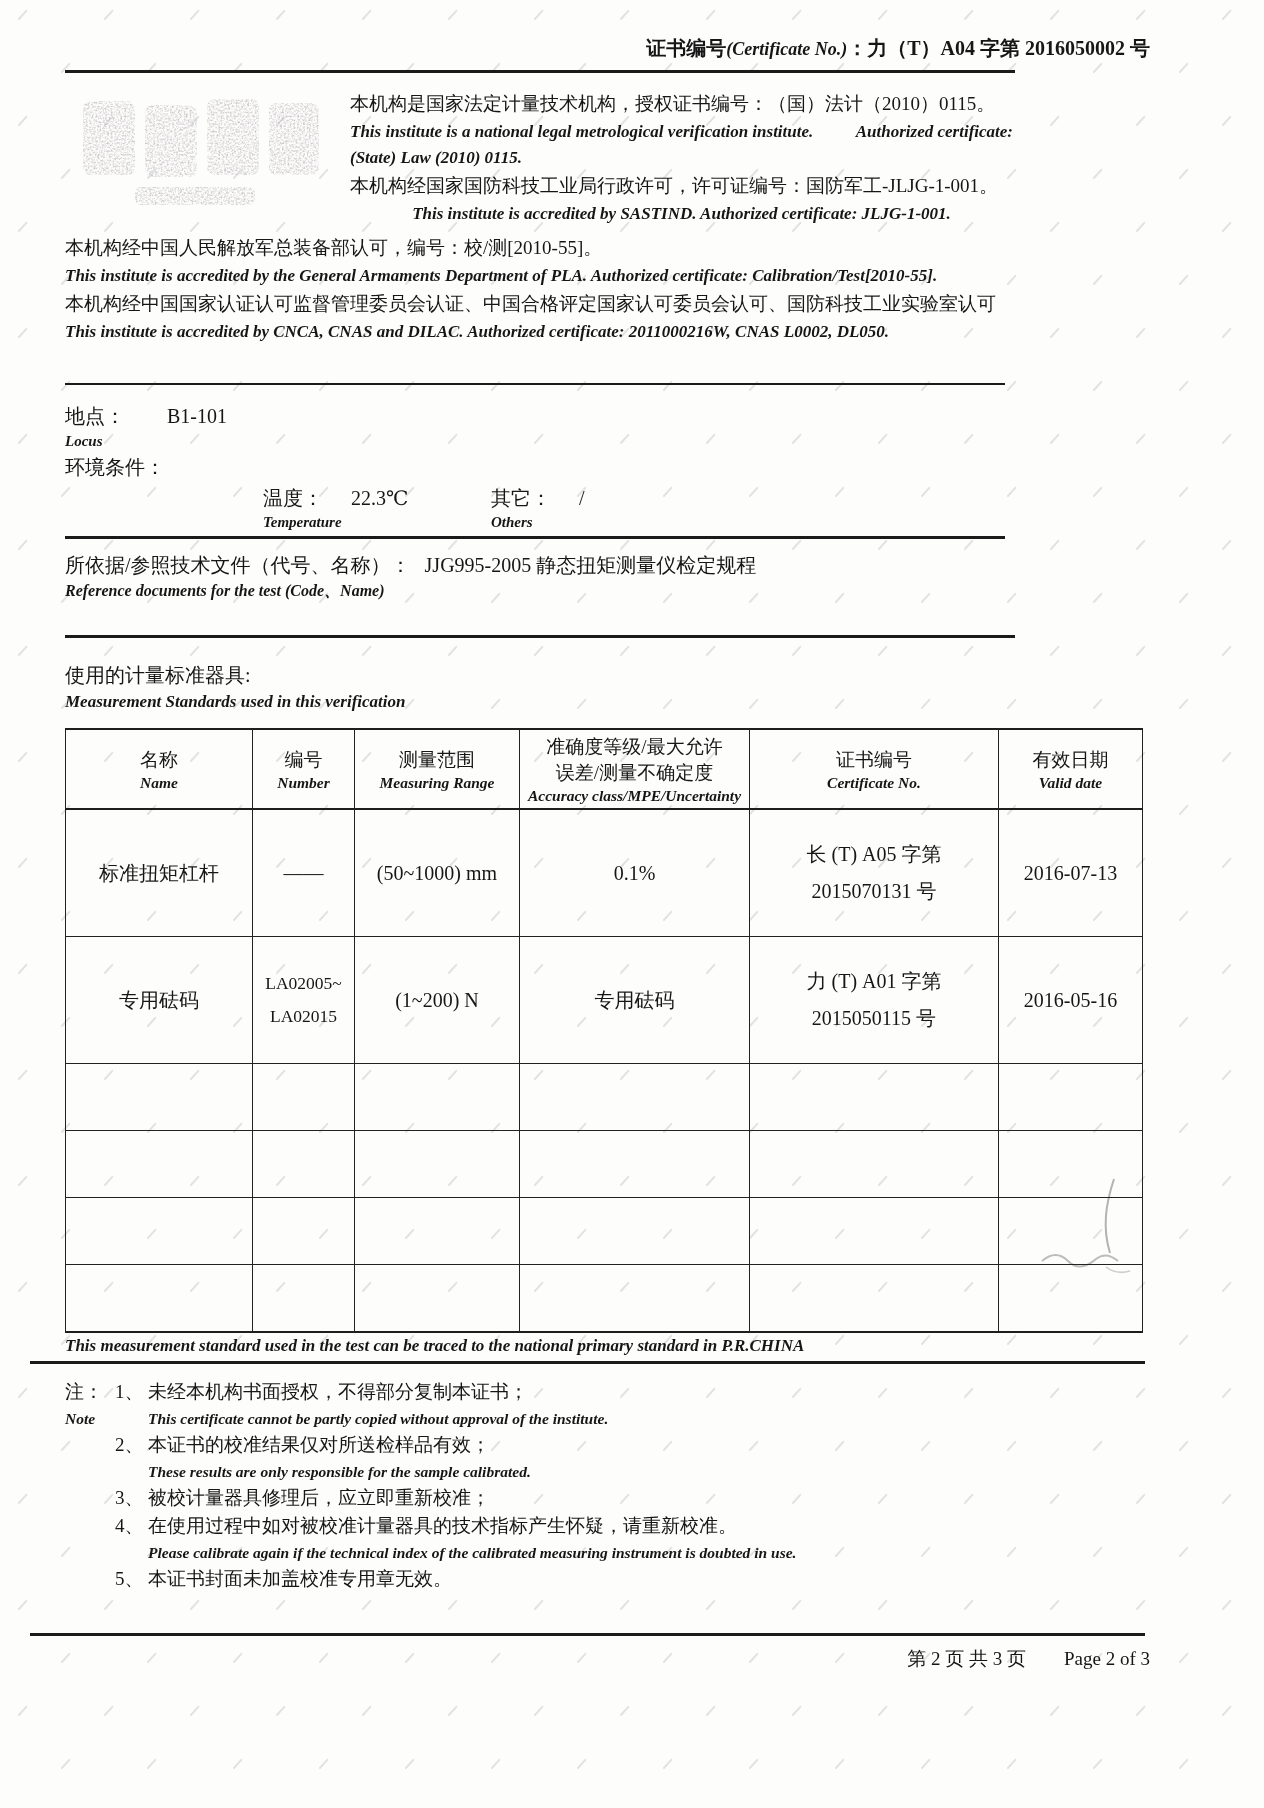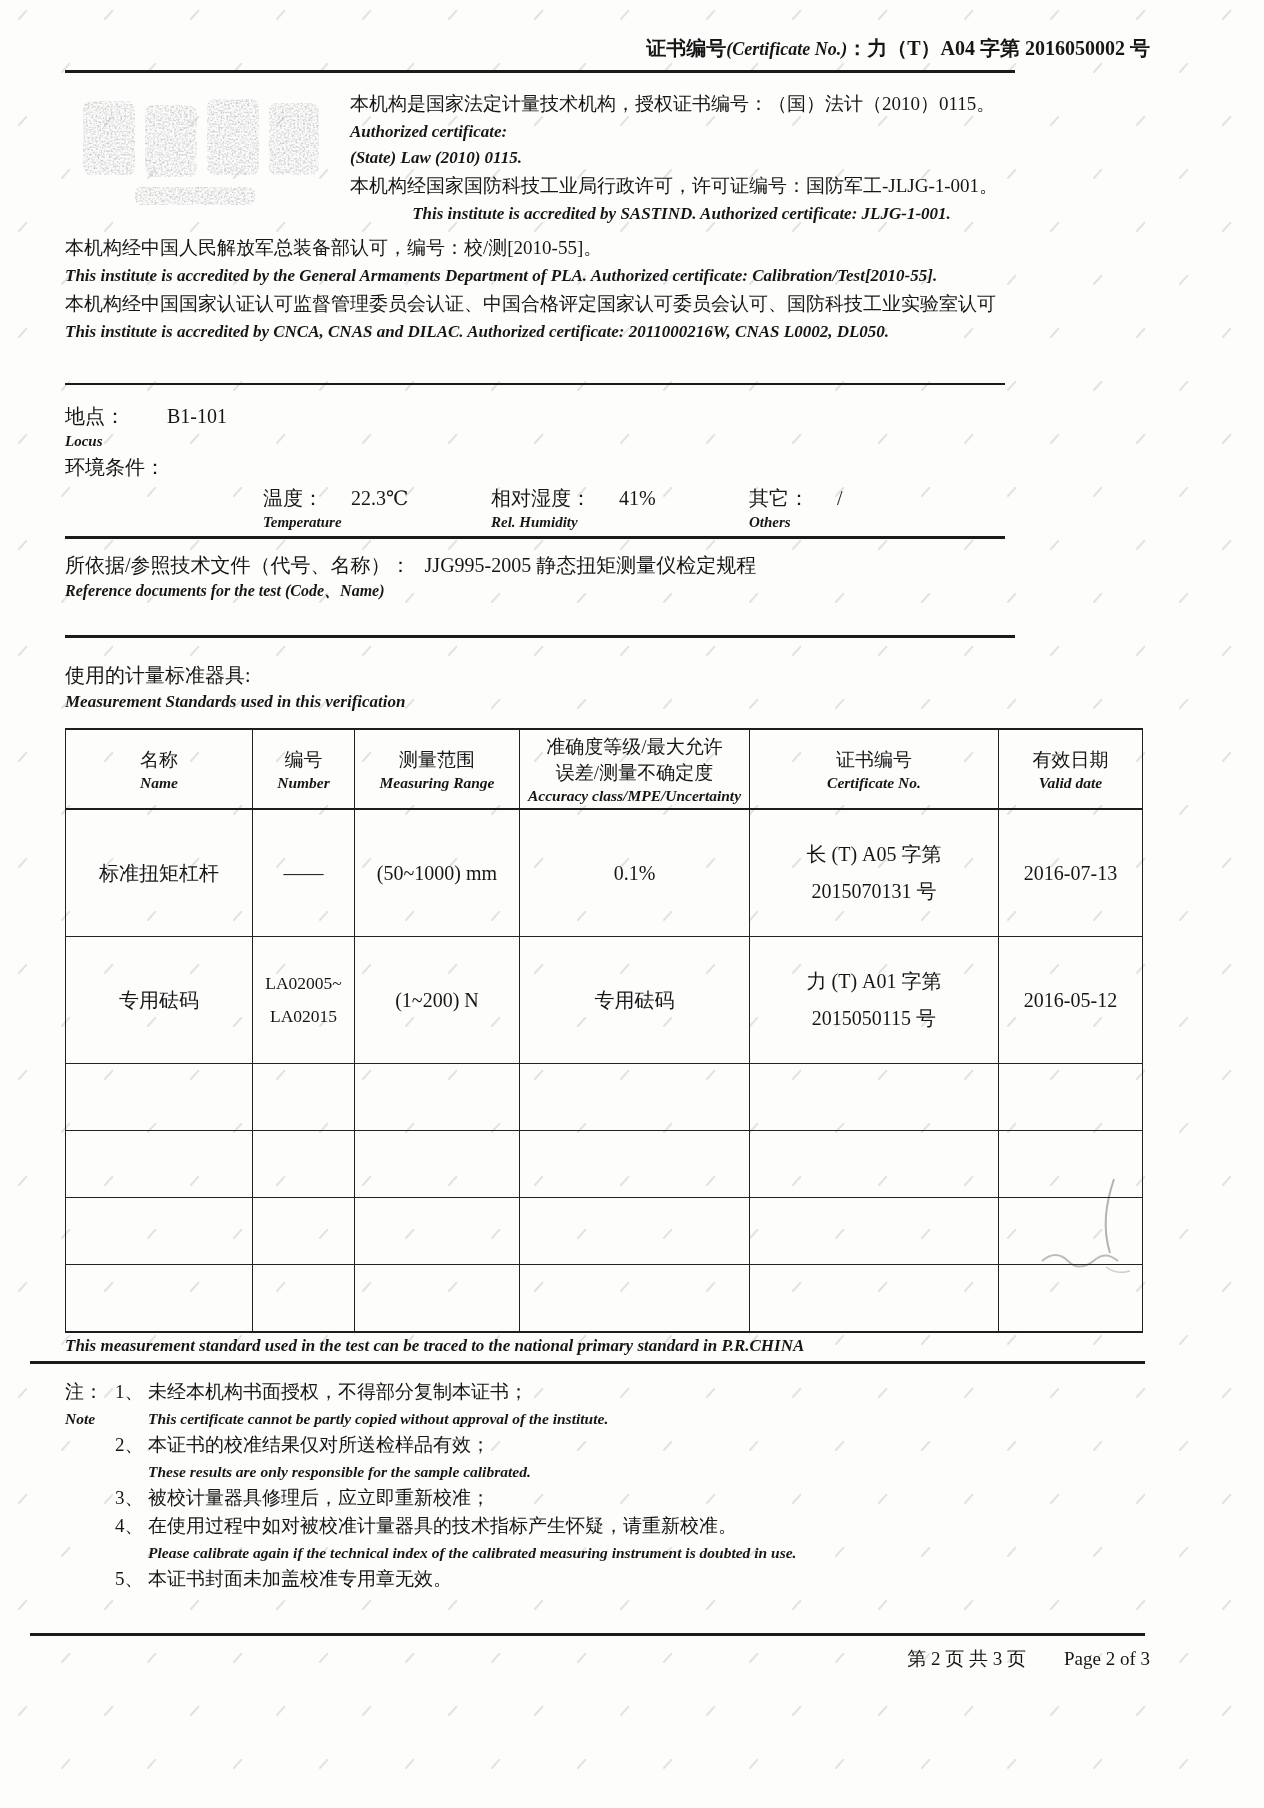--- a/index.html
+++ b/index.html
@@ -600,20 +600,21 @@
             <rect x="80" y="16" width="52" height="72" rx="8"></rect>
             <rect x="142" y="10" width="52" height="76" rx="8"></rect>
             <rect x="204" y="14" width="50" height="72" rx="8"></rect>
             <rect x="70" y="98" width="120" height="18" rx="6"></rect>
           </g>
         </svg>
       </div>
       <div class="acc-block">
         <div class="zh-line">本机构是国家法定计量技术机构，授权证书编号：（国）法计（2010）0115。</div>
         <div class="en-line en-split">
+          <span>This institute is a national legal metrological verification institute.</span>
           <span>Authorized certificate:</span>
         </div>
         <div class="en-line">(State) Law (2010) 0115.</div>
         <div class="zh-line">本机构经国家国防科技工业局行政许可，许可证编号：国防军工-JLJG-1-001。</div>
         <div class="en-line center">This institute is accredited by SASTIND. Authorized certificate: JLJG-1-001.</div>
       </div>
     </div>
 
     <div class="zh-line mt6">本机构经中国人民解放军总装备部认可，编号：校/测[2010-55]。</div>
     <div class="en-line">This institute is accredited by the General Armaments Department of PLA. Authorized certificate: Calibration/Test[2010-55].</div>
@@ -626,24 +627,20 @@
       <span>地点：</span><span class="val">B1-101</span>
     </div>
     <div class="sub-en">Locus</div>
 
     <div class="kv">环境条件：</div>
 
     <div class="envrow">
       <div class="envgroup g1">
         <span>温度：</span><span class="v">22.3℃</span>
         <span class="lab">Temperature</span>
-      </div>
-      <div class="envgroup g2">
-        <span>相对湿度：</span><span class="v">41%</span>
-        <span class="lab">Rel. Humidity</span>
       </div>
       <div class="envgroup g3">
         <span>其它：</span><span class="v">/</span>
         <span class="lab">Others</span>
       </div>
     </div>
 
     <div class="rule r940 thick r3"></div>
 
     <div class="refrow">
@@ -703,21 +700,21 @@
         <td>2016-07-13</td>
       </tr>
       <tr class="data">
         <td>专用砝码</td>
         <td class="small">LA02005~
 LA02015</td>
         <td>(1~200) N</td>
         <td>专用砝码</td>
         <td>力 (T) A01 字第
 2015050115 号</td>
-        <td>2016-05-12</td>
+        <td>2016-05-16</td>
       </tr>
       <tr class="blank">
             <td></td>
             <td></td>
             <td></td>
             <td></td>
             <td></td>
             <td></td>
           </tr>
       <tr class="blank">

